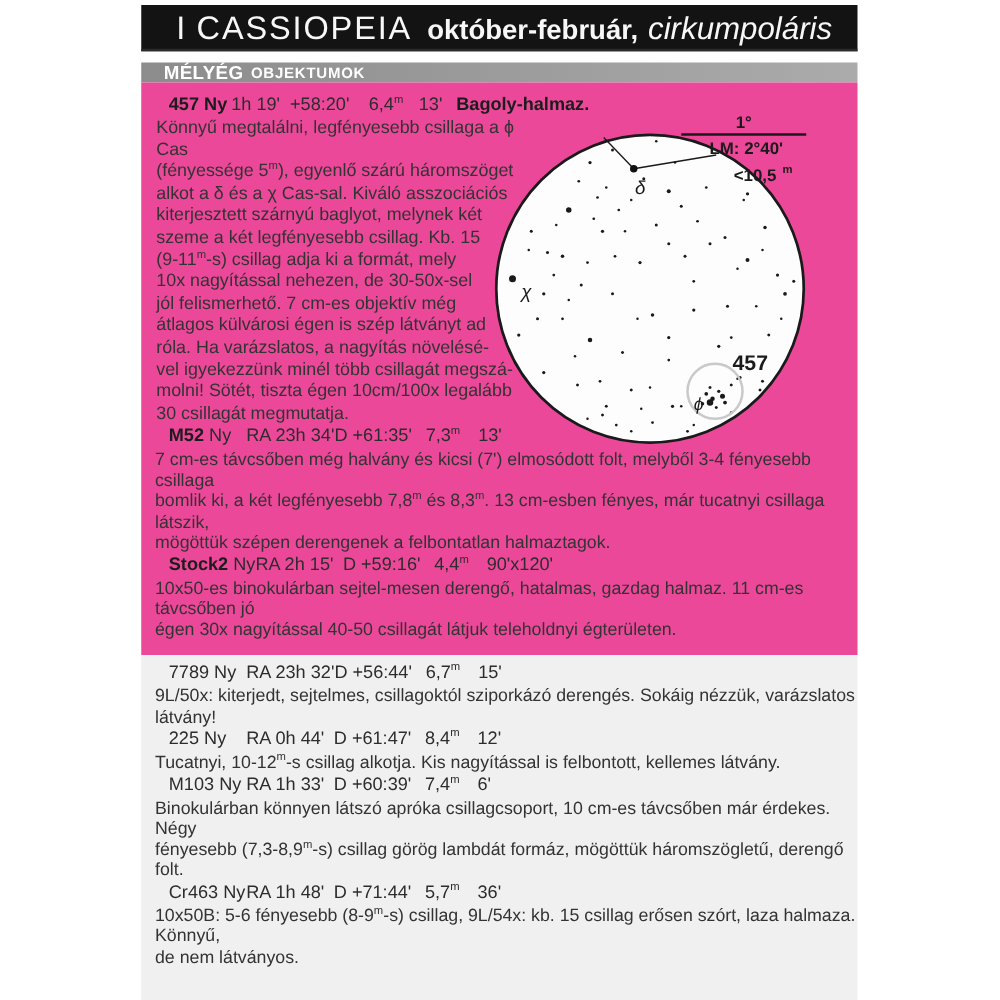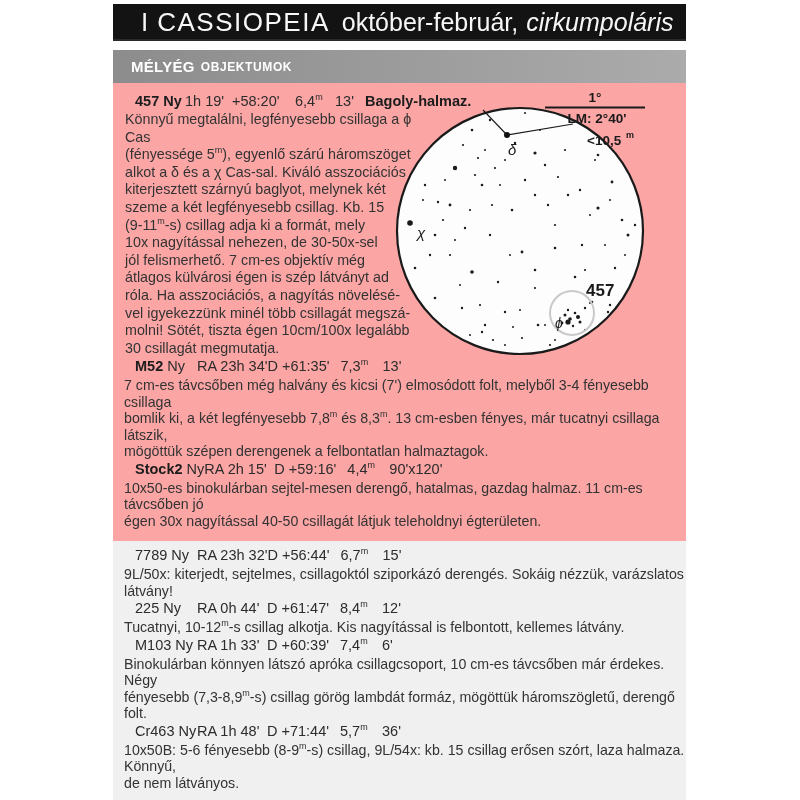--- a/index.html
+++ b/index.html
@@ -7,30 +7,30 @@
         font-family:"Liberation Sans",sans-serif;color:#333;}
   .content{position:absolute;left:113px;top:4px;width:573px;}
 
   
   .banner{background:#131313;height:37px;display:flex;align-items:baseline;
           padding:0 0 0 28px;box-sizing:border-box;color:#f7f7f7;
           border-bottom:2px solid #2a2a2a;}
   .banner .inner{display:flex;align-items:baseline;gap:12px;line-height:37px;}
   .t-num{font-size:26px;letter-spacing:1px;}
   .t-name{font-size:26px;letter-spacing:1.5px;margin-left:-4px;}
-  .t-sub{font-size:25px;}
+  .t-sub{font-size:22px;font-weight:bold;}
   .t-sub-i{font-size:25px;font-style:italic;margin-left:-4px;}
 
   
-  .section-banner{margin-top:9px;height:33px;background:linear-gradient(90deg,#8c8c8c,#ababab);
+  .section-banner{margin-top:9px;height:16px;background:linear-gradient(90deg,#8c8c8c,#ababab);
           color:#fff;display:flex;align-items:center;padding-left:18px;gap:6px;}
   .s-main{font-size:15px;font-weight:bold;letter-spacing:0.3px;}
   .s-rest{font-size:12px;font-weight:bold;letter-spacing:0.6px;}
 
-  .block-top{background:#fca5a5;padding:9px 0 12px 0;}
+  .block-top{background:#ec4899;padding:9px 0 12px 0;}
   .block-bottom{background:#f0f0f0;padding:5px 0 12px 0;min-height:270px;}
 
   .erow{display:flex;padding-left:22px;font-size:14.5px;line-height:19px;
         color:#2c2c2c;white-space:nowrap;margin-top:7px;}
   .erow:first-child{margin-top:0;}
   .b{font-weight:bold;color:#1c1c1c;}
   .nm{display:inline-block;}
   .c-name{min-width:62px;}
   .c-ra{min-width:70px;}
   .c-dec{min-width:73px;}
@@ -86,21 +86,21 @@
 
         <div>Könnyű megtalálni, legfényesebb csillaga a ϕ Cas</div>
             <div>(fényessége 5<sup>m</sup>), egyenlő szárú háromszöget</div>
             <div>alkot a δ és a χ Cas-sal. Kiváló asszociációs</div>
             <div>kiterjesztett szárnyú baglyot, melynek két</div>
             <div>szeme a két legfényesebb csillag. Kb. 15</div>
             <div>(9-11<sup>m</sup>-s) csillag adja ki a formát, mely</div>
             <div>10x nagyítással nehezen, de 30-50x-sel</div>
             <div>jól felismerhető. 7 cm-es objektív még</div>
             <div>átlagos külvárosi égen is szép látványt ad</div>
-            <div>róla. Ha asszociációs, a nagyítás növelésé-</div>
+            <div>róla. Ha varázslatos, a nagyítás növelésé-</div>
             <div>vel igyekezzünk minél több csillagát megszá-</div>
             <div>molni! Sötét, tiszta égen 10cm/100x legalább</div>
             <div>30 csillagát megmutatja.</div>
           </div>
       </div>
 
       <div>
         <div class="erow">
           <span class="c-name"><span class="nm b">M52</span>&nbsp;<span>Ny</span></span>
           <span class="c-ra">RA 23h 34'</span>

